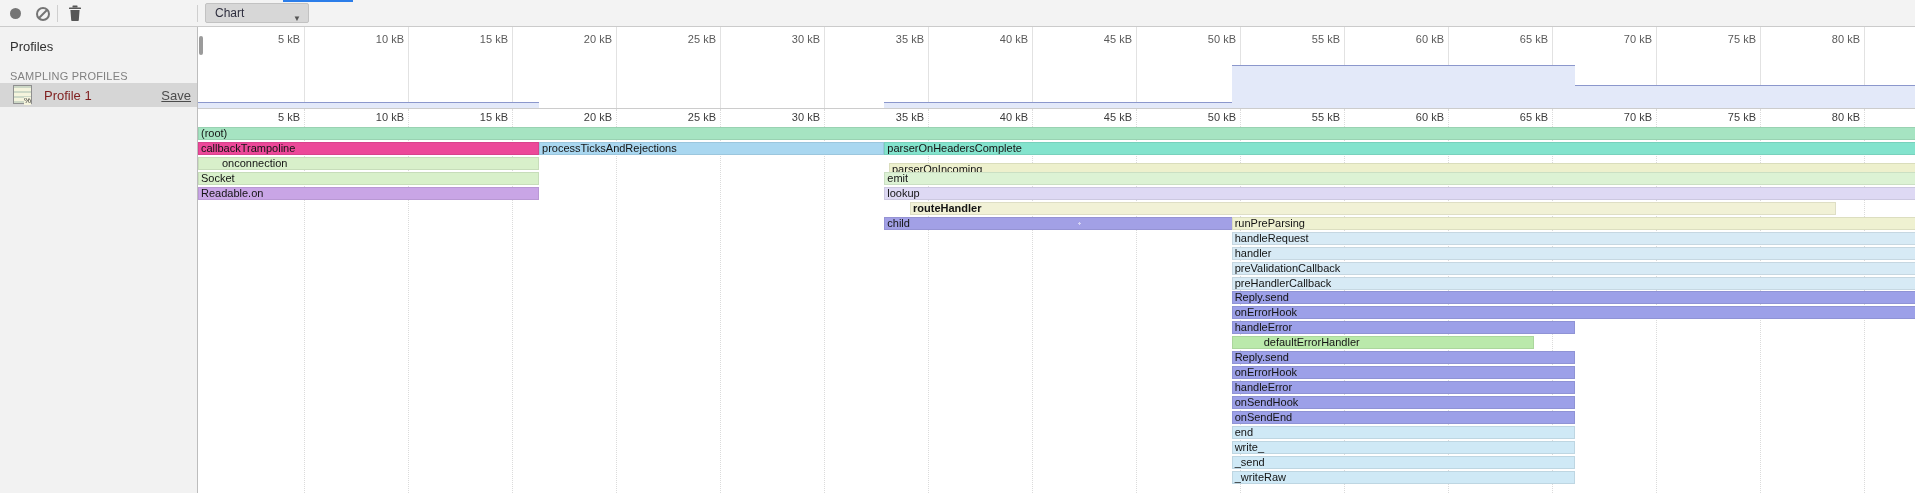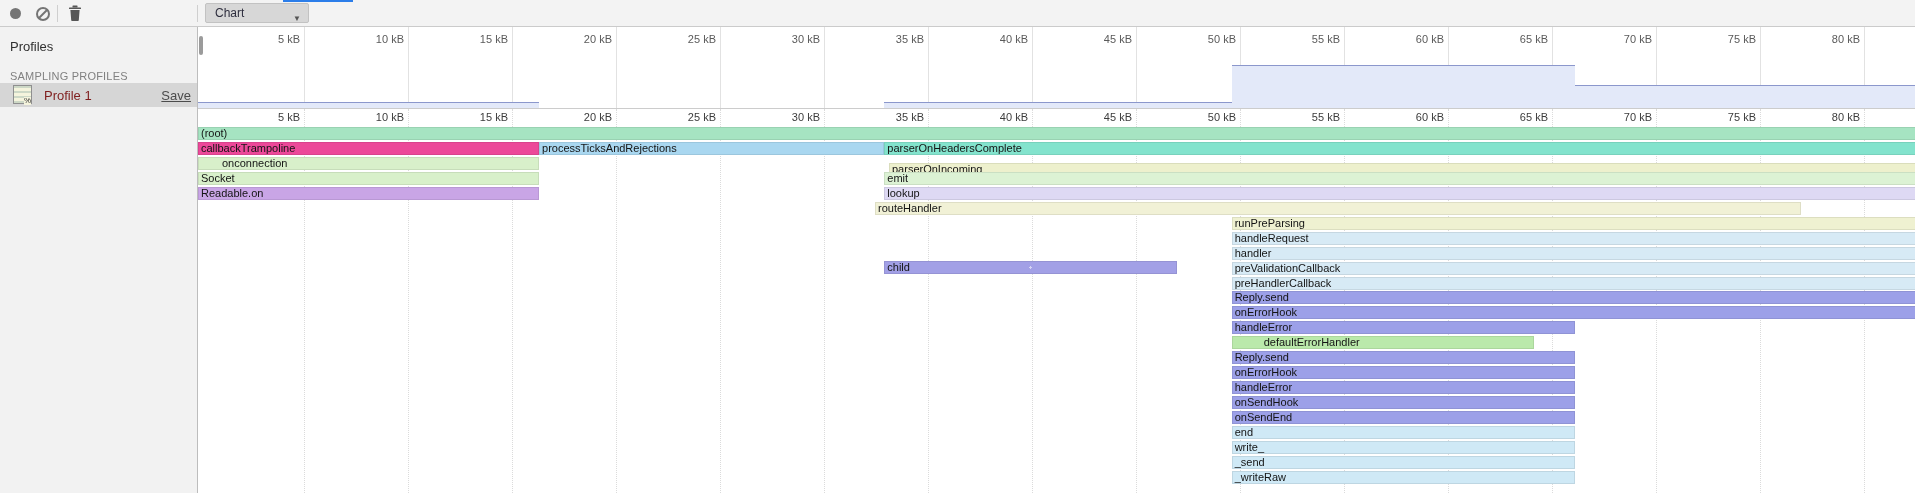--- a/index.html
+++ b/index.html
@@ -171,22 +171,22 @@
         <div class="frame" style="left: 0px; width: 1718px; top: 0px; background: rgb(166, 228, 194);">(root)</div>
         <div class="frame" style="left: 0px; width: 341.04px; top: 14.95px; background: #ec4899;">callbackTrampoline</div>
         <div class="frame" style="left: 341.04px; width: 345.28px; top: 14.95px; background: rgb(169, 215, 240);">processTicksAndRejections</div>
         <div class="frame" style="left: 686.32px; width: 1031.68px; top: 14.95px; background: rgb(131, 227, 205);">parserOnHeadersComplete</div>
         <div class="frame" style="left: 0px; width: 341.04px; top: 29.9px; background: rgb(216, 240, 202); padding-left: 24px;">onconnection</div>
         <div class="frame" style="left: 691px; width: 1031.68px; top: 29.9px; background: rgb(237, 240, 205); margin-top: 6px;">parserOnIncoming</div>
         <div class="frame" style="left: 0px; width: 341.04px; top: 44.85px; background: rgb(216, 240, 202);">Socket</div>
         <div class="frame" style="left: 686.32px; width: 1031.68px; top: 44.85px; background: rgb(220, 242, 212);">emit</div>
         <div class="frame" style="left: 0px; width: 341.04px; top: 59.8px; background: rgb(201, 165, 230);">Readable.on</div>
         <div class="frame" style="left: 686.32px; width: 1113px; top: 59.8px; background: rgb(222, 217, 244);">lookup</div>
-        <div class="frame" style="left: 677px; width: 926px; top: 74.75px; background: rgb(241, 241, 214);">routeHandler</div>
-        <div class="frame dotted" style="left: 686.32px; width: 293px; top: 89.7px; background: radial-gradient(circle, rgba(255, 255, 255, 0.55) 1px, transparent 1.3px) rgb(162, 160, 230); margin-top: 44px;">child</div>
+        <div class="frame" style="left: 712px; width: 926px; top: 74.75px; background: rgb(241, 241, 214); font-weight: bold;">routeHandler</div>
+        <div class="frame dotted" style="left: 686.32px; width: 391px; top: 89.7px; background: radial-gradient(circle, rgba(255, 255, 255, 0.55) 1px, transparent 1.3px) rgb(162, 160, 230);">child</div>
         <div class="frame" style="left: 1033.68px; width: 684.32px; top: 89.7px; background: rgb(239, 241, 209);">runPreParsing</div>
         <div class="frame" style="left: 1033.68px; width: 684.32px; top: 104.65px; background: rgb(215, 234, 245);">handleRequest</div>
         <div class="frame" style="left: 1033.68px; width: 684.32px; top: 119.6px; background: rgb(215, 234, 245);">handler</div>
         <div class="frame" style="left: 1033.68px; width: 684.32px; top: 134.55px; background: rgb(215, 234, 245);">preValidationCallback</div>
         <div class="frame" style="left: 1033.68px; width: 684.32px; top: 149.5px; background: rgb(215, 234, 245);">preHandlerCallback</div>
         <div class="frame" style="left: 1033.68px; width: 684.32px; top: 164.45px; background: rgb(156, 160, 232);">Reply.send</div>
         <div class="frame" style="left: 1033.68px; width: 684.32px; top: 179.4px; background: rgb(156, 160, 232);">onErrorHook</div>
         <div class="frame" style="left: 1033.68px; width: 343.2px; top: 194.35px; background: rgb(156, 160, 232);">handleError</div>
         <div class="frame" style="left: 1033.68px; width: 302px; top: 209.3px; background: rgb(186, 233, 171); padding-left: 32px;">defaultErrorHandler</div>
         <div class="frame" style="left: 1033.68px; width: 343.2px; top: 224.25px; background: rgb(156, 160, 232);">Reply.send</div>

